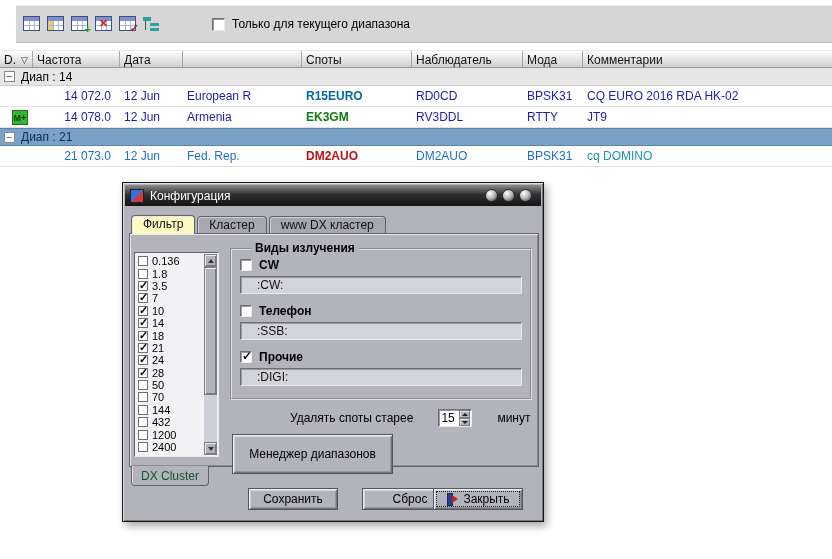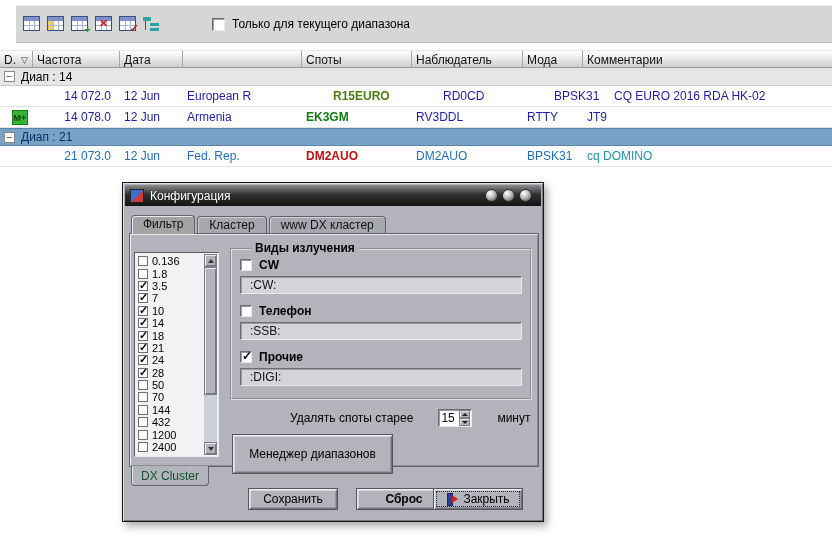--- a/index.html
+++ b/index.html
@@ -65,21 +65,21 @@
               background:linear-gradient(135deg,#3b6fd4 50%,#cf3a3a 50%); flex:0 0 auto; }
   .titlebar .title { color:#fff; font-size:12px; }
   .spheres { margin-left:auto; display:flex; gap:4px; padding-right:4px; }
   .sphere { width:13px; height:13px; border-radius:50%; border:1px solid #2e2e2e;
             background:radial-gradient(circle at 35% 30%, #ffffff, #bcbcbc 45%, #707070 78%, #4a4a4a); }
 
   .tabs-top { position:absolute; left:8px; top:32px; display:flex; align-items:flex-end; z-index:3; }
   .tab { height:17px; padding:1px 11px 0; margin-right:2px; background:#a6a7af;
          border:1px solid #62626a; border-bottom:none; border-radius:4px 4px 0 0;
          font-size:12px; color:#111; box-shadow:inset 1px 1px 0 #cfcfd6; }
-  .tab.active { height:19px; background:#a3a3a3; box-shadow:inset 1px 1px 0 #e8e8ee; margin-bottom:-1px;text-align:right; }
+  .tab.active { height:19px; background:#fef9c3; box-shadow:inset 1px 1px 0 #e8e8ee; margin-bottom:-1px;text-align:right; }
 
   .panel { position:absolute; left:6px; top:50px; width:410px; height:234px; background:#b3b4bb;
            border:1px solid #62626a; box-shadow:inset 1px 1px 0 #e8e8ee, inset -1px -1px 0 #8b8b92; z-index:2; }
 
   .band-list { position:absolute; left:4px; top:18px; width:85px; height:205px; background:#f2f2f4;
                border:1px solid; border-color:#5f5f66 #e9e9ef #e9e9ef #5f5f66; padding:2px 16px 2px 3px; }
   .band-item { display:flex; align-items:center; gap:4px; height:12.4px; font-size:11px; }
   .cb10 { position:relative; width:10px; height:10px; background:#fff; border:1px solid #6f6f76; flex:0 0 auto; }
   .cb10.checked::after { content:"\2713"; position:absolute; left:0; top:-3px; font-size:11px; font-weight:bold; color:#0a0a0a; }
   .vscroll { position:absolute; right:1px; top:1px; bottom:1px; width:13px; background:#ced0d8; }
@@ -96,21 +96,21 @@
   .emission { position:absolute; left:100px; top:14px; width:302px; height:152px;
               border:2px groove #dfdfe5; }
   .gtitle { position:absolute; top:-9px; left:8px; background:#b3b4bb; padding:0 4px;
             font-weight:bold; font-size:12px;margin-left:11px; }
   .em-check { position:absolute; left:8px; display:flex; align-items:center; gap:7px; font-weight:bold; }
   .cb12 { position:relative; width:12px; height:12px; background:#fff;
           border:1px solid; border-color:#6d6d74 #e9e9ef #e9e9ef #6d6d74; box-shadow:inset 1px 1px 0 #9a9aa0; flex:0 0 auto; }
   .cb12.checked::after { content:"\2713"; position:absolute; left:1px; top:-3px; font-size:12px; font-weight:bold; }
   .em-field { position:absolute; left:8px; right:8px; height:18px; background:#d3d4da; color:#111;
               border:1px solid; border-color:#6d6d74 #e9e9ef #e9e9ef #6d6d74; box-shadow:inset 1px 1px 0 #9a9aa0;
-              font-family:"Liberation Sans",sans-serif; font-size:12px; padding:0 9px; }
+              font-family:"Liberation Sans",sans-serif; font-size:12px; padding:0 16px; }
 
   .spots-age { position:absolute; left:160px; top:175px; display:flex; align-items:center; gap:25px; }
   .spin { position:relative; width:34px; height:18px; background:#fff;
           border:1px solid; border-color:#6d6d74 #e9e9ef #e9e9ef #6d6d74; box-shadow:inset 1px 1px 0 #9a9aa0; }
   .spin input { position:absolute; left:2px; top:0; width:18px; height:16px; border:none; background:transparent;
                 font-family:"Liberation Sans",sans-serif; font-size:12px; }
   .spin-up,.spin-dn { position:absolute; right:1px; width:11px; height:8px; background:#b3b4bb;
                       border:1px solid #7c7c83; box-shadow:inset 1px 1px 0 #e4e4ea; }
   .spin-up{top:0;} .spin-dn{bottom:0;}
   .spin-up::after { content:""; position:absolute; left:2px; top:2px; border-left:3px solid transparent;
@@ -122,21 +122,21 @@
          box-shadow:inset 1px 1px 0 #ececf2, inset -1px -1px 0 #73737a, inset 2px 2px 0 #d4d4db, inset -2px -2px 0 #96969d;
          display:flex; align-items:center; justify-content:center; font-family:"Liberation Sans",sans-serif; }
   .band-mgr { position:absolute; left:102px; top:200px; width:161px; height:40px; }
 
   .bottom-tab { position:absolute; left:8px; top:283px; width:78px; height:20px; background:#b3b4bb;
                 border:1px solid #62626a; border-top:none; border-radius:0 0 4px 4px;
                 box-shadow:inset 1px 0 0 #e8e8ee; color:#14532d; font-size:12px;
                 display:flex; align-items:center; justify-content:center; z-index:3; }
 
   .save-btn  { position:absolute; left:125px; top:305px; width:90px; height:22px; }
-  .reset-btn { position:absolute; left:233px; top:305px; width:96px; height:22px;font-weight:bold; }
+  .reset-btn { position:absolute; left:239px; top:305px; width:96px; height:22px; }
   .close-btn { position:absolute; left:310px; top:305px; width:90px; height:22px;
                outline:1px dotted #222; outline-offset:-4px; }
   .exit-icon { position:relative; width:12px; height:12px; margin-right:5px; flex:0 0 auto; }
   .exit-icon::before { content:""; position:absolute; left:1px; top:0; width:4px; height:11px;
                        background:#2a3f8f; border:1px solid #152a6a; }
   .exit-icon::after { content:""; position:absolute; left:6px; top:2px; width:0; height:0;
                       border-top:4px solid transparent; border-bottom:4px solid transparent; border-left:6px solid #c62424; }
 </style>
 </head>
 <body>
@@ -220,21 +220,21 @@
     <div class="group-row">
       <span class="expander">−</span>
       <span class="glabel">Диап : 14</span>
     </div>
 
     <div class="grow" style="color: rgb(29, 29, 178);">
       <div class="tc c0"></div>
       <div class="tc c1 freq">14 072.0</div>
       <div class="tc c2">12 Jun</div>
       <div class="tc c3">European R</div>
-      <div class="tc c4 spot" style="color: #4d7c0f; margin-left: 27px;">R15EURO</div>
+      <div class="tc c4 spot" style="color: #0369a1;">R15EURO</div>
       <div class="tc c5">RD0CD</div>
       <div class="tc c6">BPSK31</div>
       <div class="tc c7">CQ EURO 2016 RDA HK-02</div>
     </div>
 
     <div class="grow" style="color: rgb(29, 29, 178);">
       <div class="tc c0" style="padding:0;"><span class="mplus">M+</span></div>
       <div class="tc c1 freq">14 078.0</div>
       <div class="tc c2">12 Jun</div>
       <div class="tc c3">Armenia</div>

